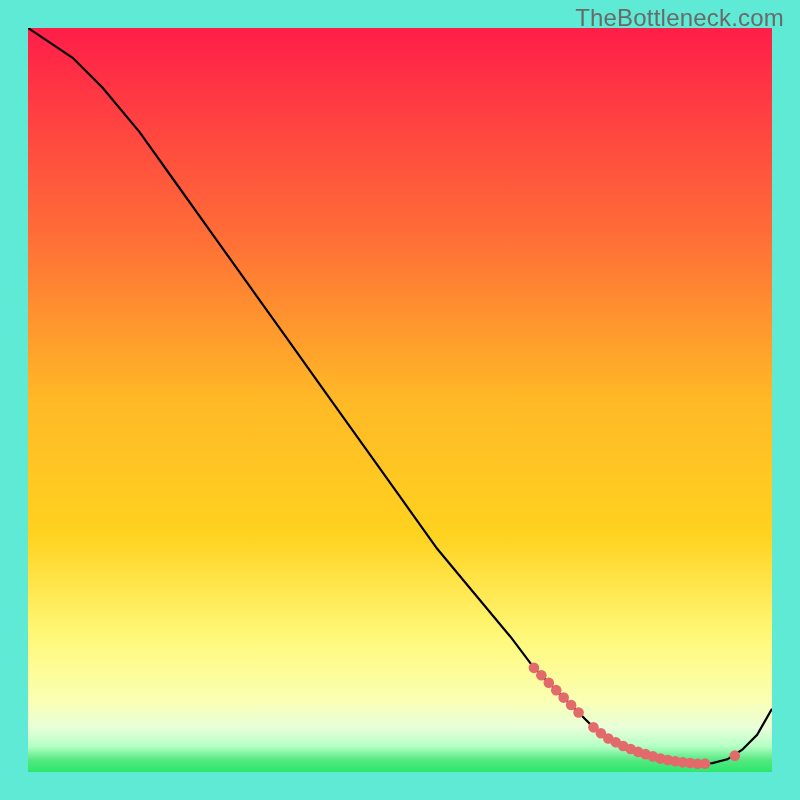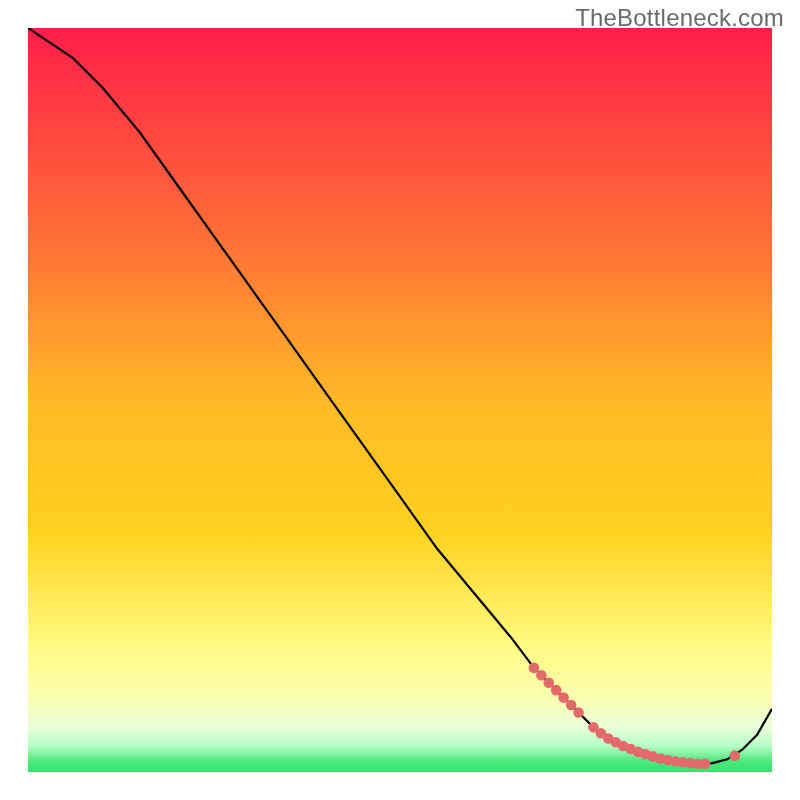--- a/index.html
+++ b/index.html
@@ -8,21 +8,21 @@
     width: 800px;
     height: 800px;
     background: #000;
     overflow: hidden;
     font-family: Arial, Helvetica, sans-serif;
   }
   .frame {
     position: relative;
     width: 800px;
     height: 800px;
-    background: #ffffff;
+    background: #5eead4;
   }
   .watermark {
     position: absolute;
     top: 4px;
     right: 16px;
     color: #6a6a6a;
     font-size: 24px;
     font-weight: 500;
     letter-spacing: 0.2px;
     z-index: 5;

